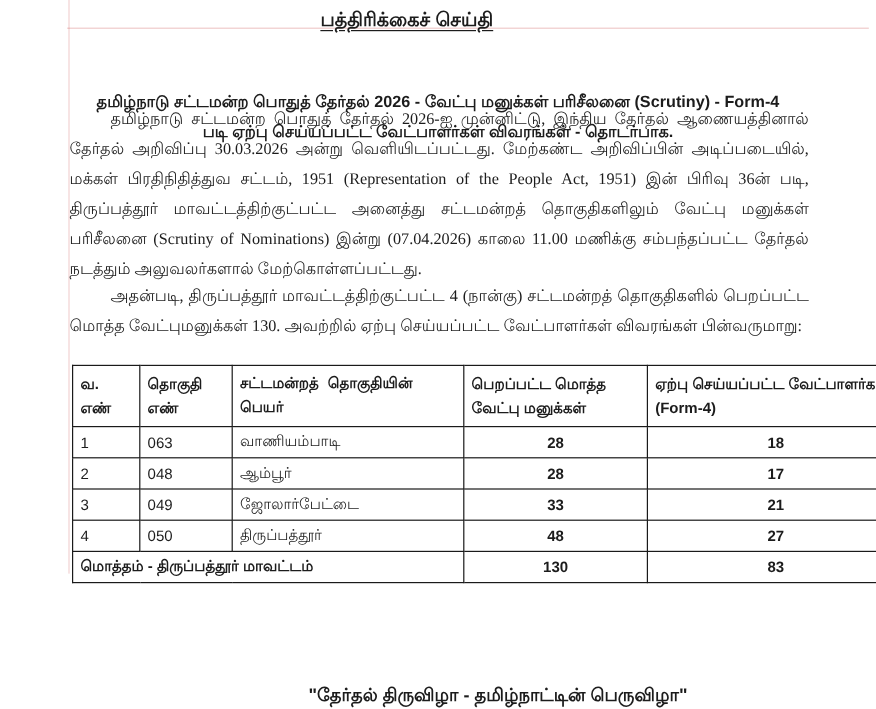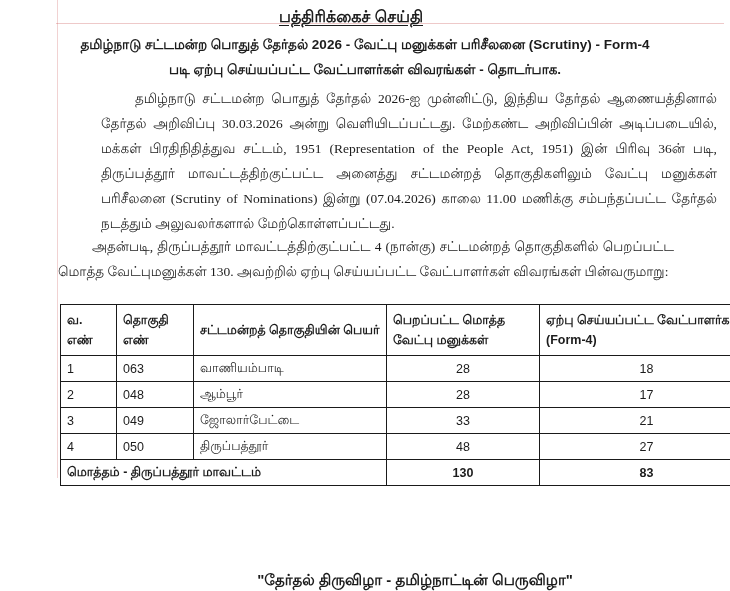--- a/index.html
+++ b/index.html
@@ -6,58 +6,59 @@
   body{
     width:730px;height:591px;background:#ffffff;position:relative;overflow:hidden;
     font-family:"Liberation Serif","DejaVu Serif",serif;color:#1c1c1c;
   }
   .page{position:absolute;inset:0;}
   
   .rule-h{position:absolute;left:56px;top:23px;width:668px;height:1px;background:#c84b4b;opacity:.30;}
   .rule-v{position:absolute;left:57px;top:0;width:1px;height:478px;background:#c84b4b;opacity:.25;}
 
   .doc-title{
-    position:absolute;top:8px;left:12px;width:678px;text-align:center;
+    position:absolute;top:8px;left:0;width:678px;text-align:center;
     font-size:16px;font-weight:700;text-decoration:underline;text-underline-offset:3px;
     font-family:"Liberation Sans","DejaVu Sans",sans-serif;
   }
   .subtitle{
     position:absolute;left:30px;width:670px;text-align:center;
     font-size:13.5px;font-weight:700;
     font-family:"Liberation Sans","DejaVu Sans",sans-serif;
+    margin-top:40px;
   }
   .sub1{top:37px;}
   .sub2{top:62px;}
 
   .para{
     position:absolute;left:58px;width:616px;
     font-size:13.5px;line-height:25px;text-align:justify;
   }
   .para .indent{display:inline-block;width:34px;}
-  .p1{top:86px;height:152px;margin-left:43px;}
+  .p1{top:86px;height:152px;}
   .p2{top:234px;height:76px;}
   .p3{top:476px;height:74px;line-height:24.5px;}
   .p3end{position:absolute;left:58px;top:551px;font-size:13.5px;}
 
   table.nom{
     position:absolute;top:304px;left:60px;width:628px;
     border-collapse:collapse;table-layout:fixed;
     font-family:"Liberation Sans","DejaVu Sans",sans-serif;
   }
   table.nom th,table.nom td{
     border:1.6px solid #1a1a1a;padding:2px 6px;font-size:12.5px;vertical-align:middle;
   }
   table.nom th{font-weight:700;text-align:left;height:46px;line-height:20px;}
   table.nom td{height:21px;}
   .c0{width:43px;}
   .c1{width:64px;}
-  .c2{width:180px;}
+  .c2{width:180px;font-family:Liberation Mono, monospace;}
   .c3{width:140px;text-align:center;margin-top:24px;}
   .c4{width:201px;text-align:center;}
-  td.c3,td.c4{font-weight:400;}
+  td.c3,td.c4{font-weight:700;}
   tr.total td{font-weight:700;}
   tr.total td.label{text-align:left;}
 
   .footer-quote{
     position:absolute;top:571px;left:120px;width:590px;text-align:center;
     font-size:15px;font-weight:700;
     font-family:"Liberation Sans","DejaVu Sans",sans-serif;
   }
 </style>
 </head>

